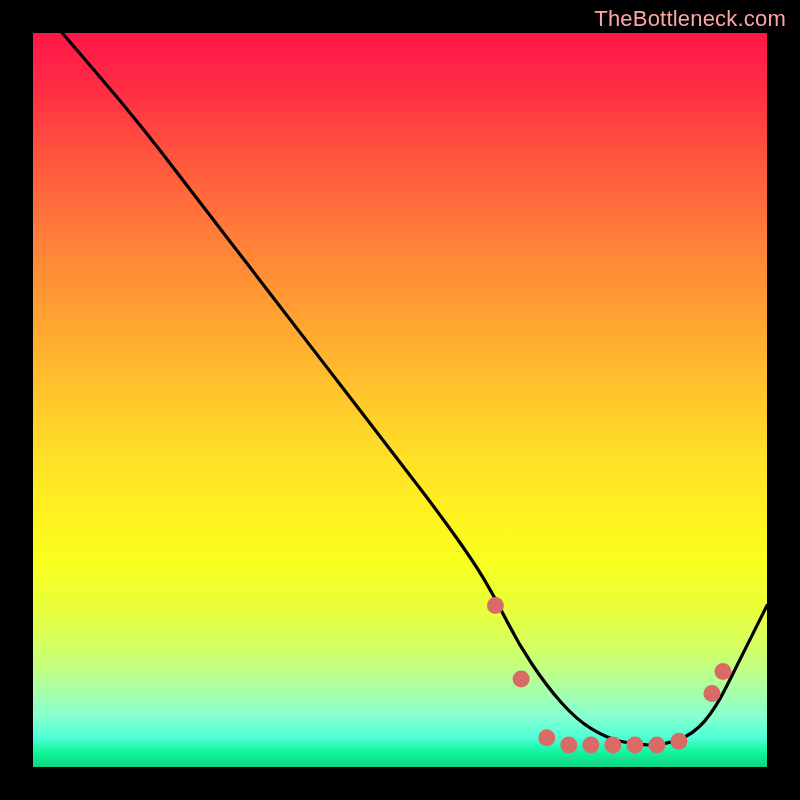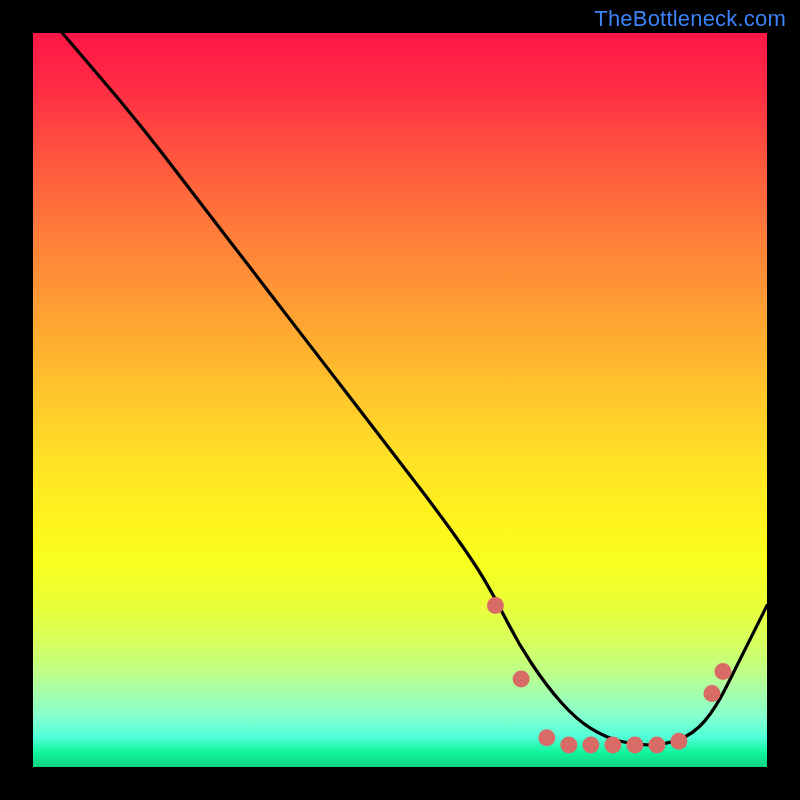--- a/index.html
+++ b/index.html
@@ -8,21 +8,21 @@
     height: 800px;
     background: #000;
     position: relative;
     font-family: Arial, sans-serif;
     overflow: hidden;
   }
   .watermark {
     position: absolute;
     top: 6px;
     right: 14px;
-    color: #3b82f6;
+    color: #fca5a5;
     font-size: 22px;
     font-weight: 500;
     letter-spacing: 0.2px;
     z-index: 10;
   }
   .plot-area {
     position: absolute;
     left: 33px;
     top: 33px;
     width: 734px;

